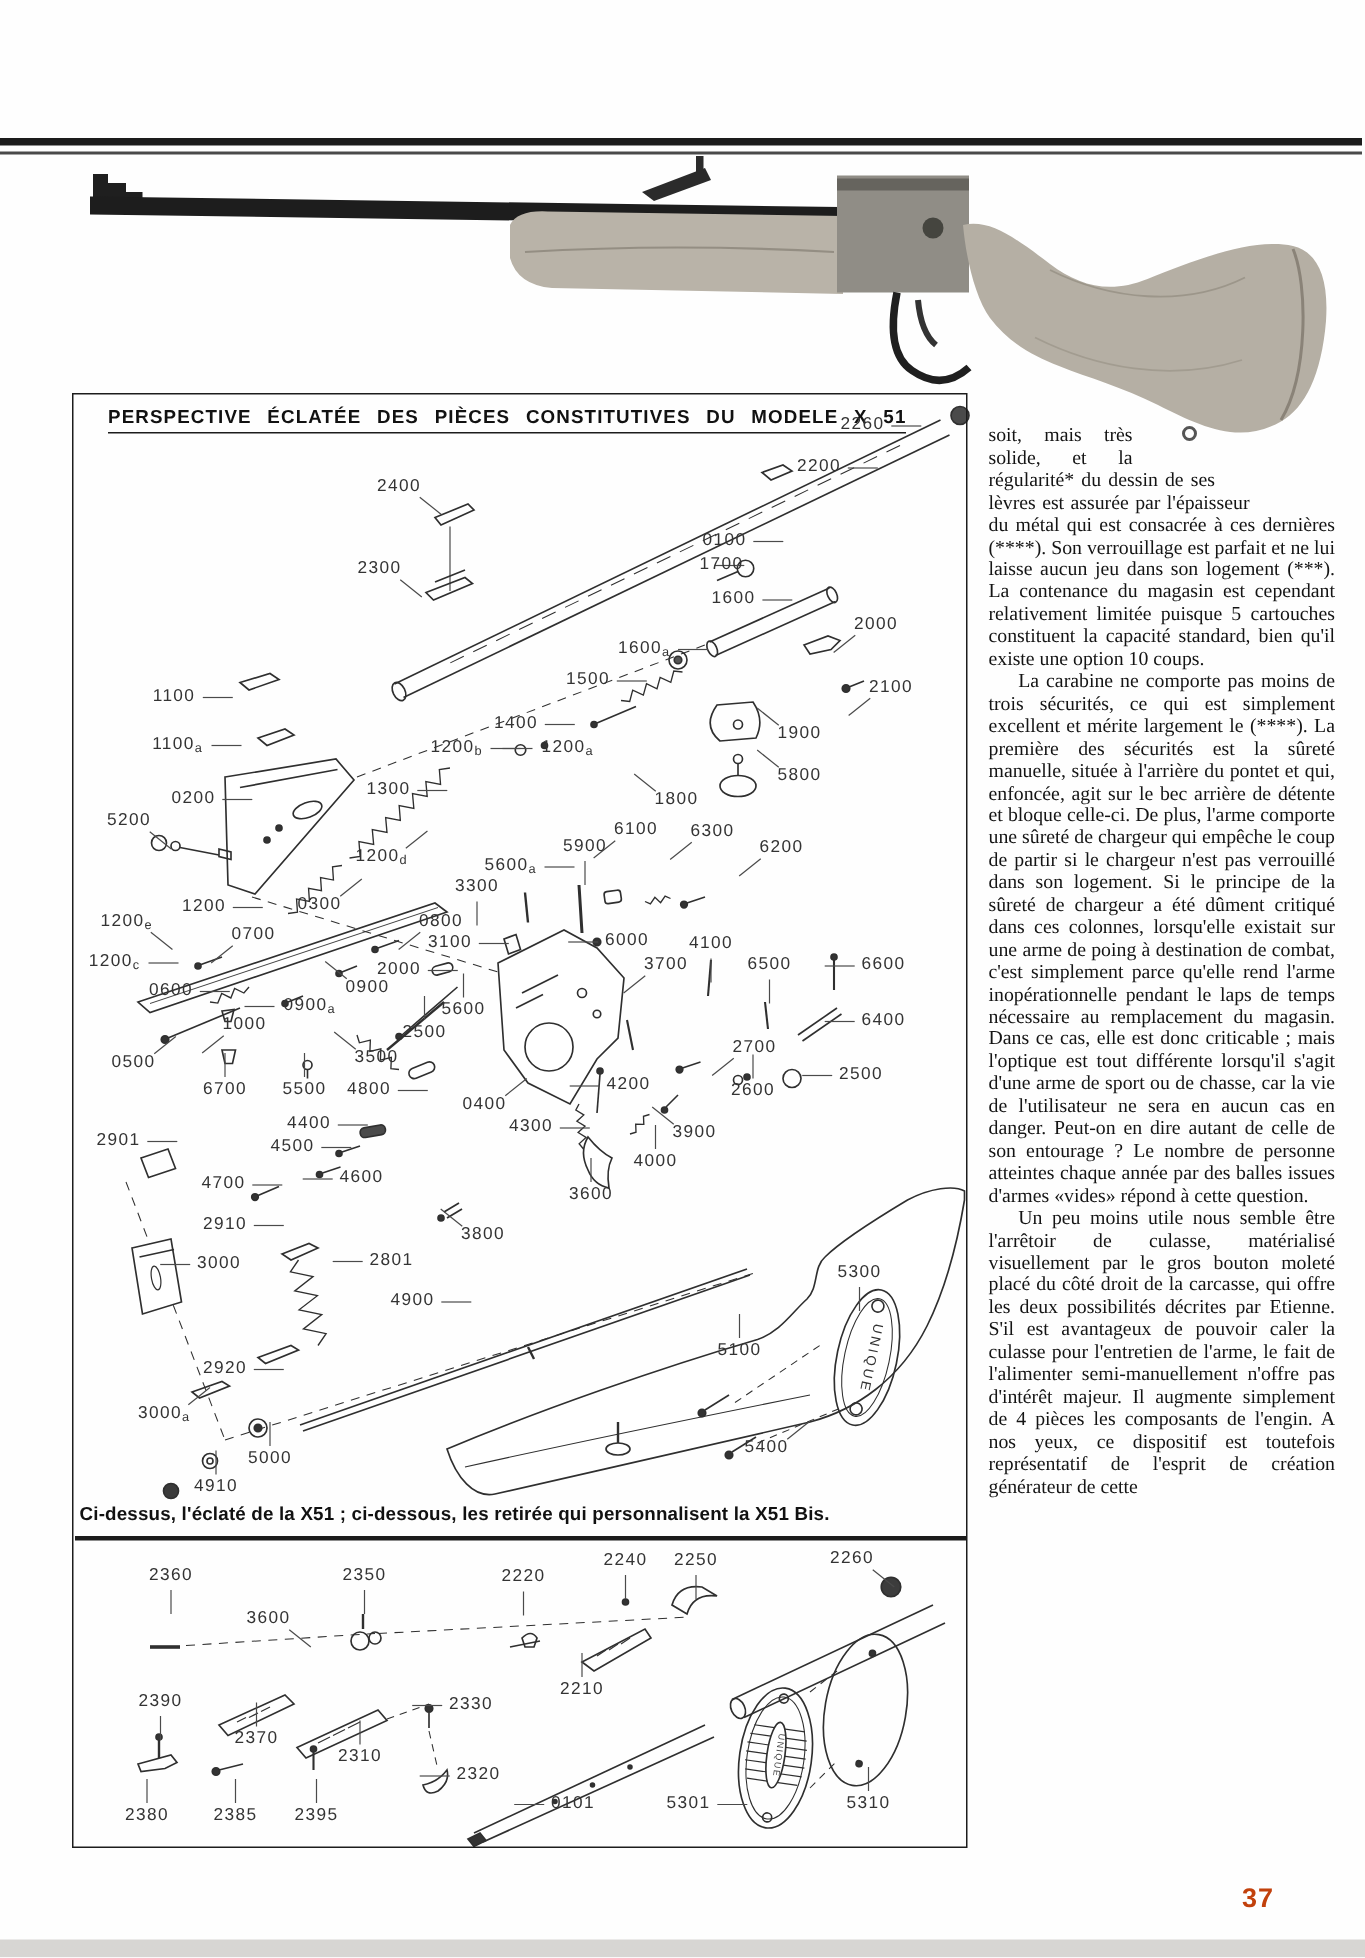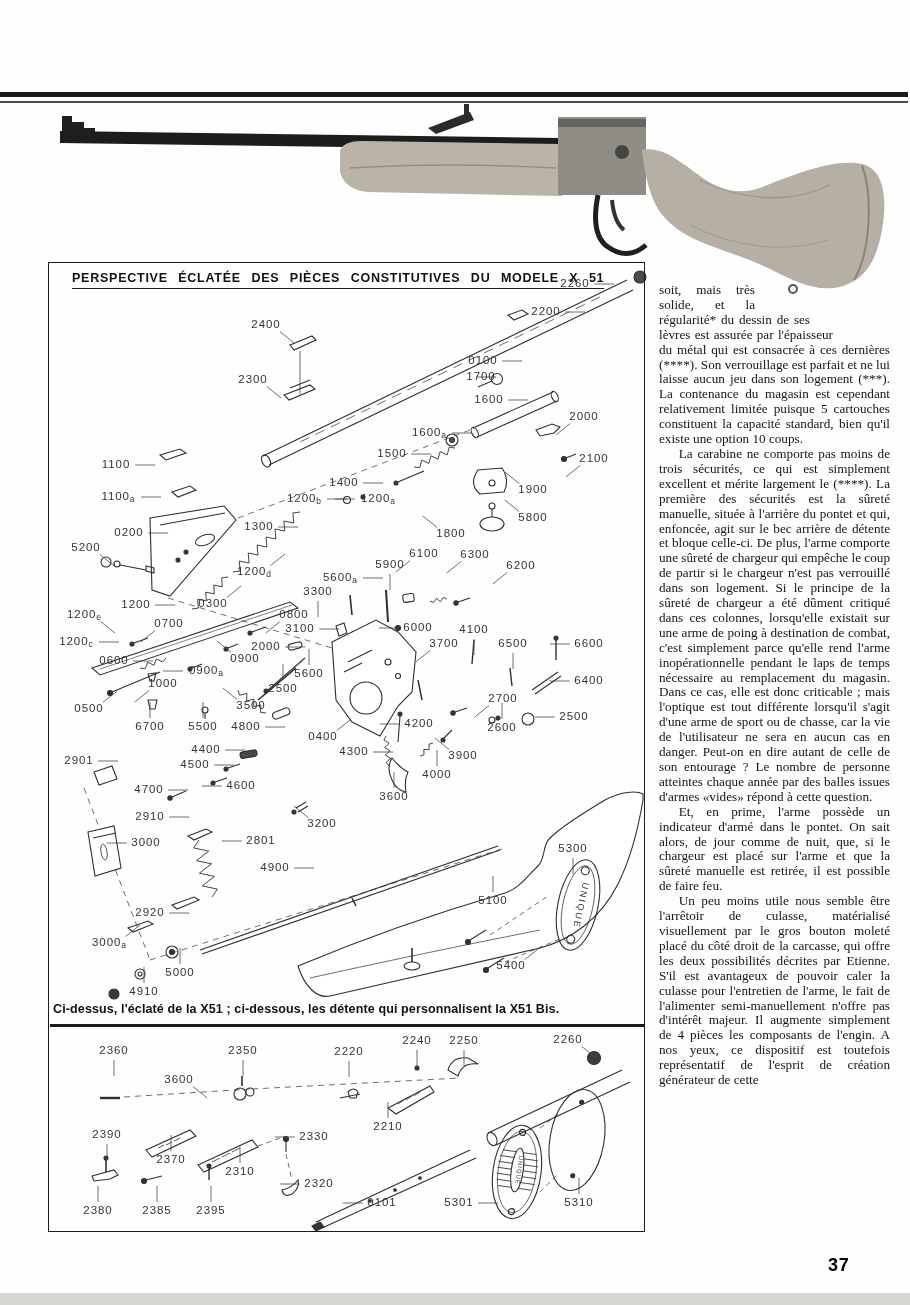--- a/index.html
+++ b/index.html
@@ -24,21 +24,21 @@
           letter-spacing:.08em;white-space:nowrap;line-height:1;}
   .plabel .sfx{font-size:8.5px;vertical-align:-2px;letter-spacing:0;}
   
   .article{position:absolute;left:659px;top:283px;width:231px;font-family:"Liberation Serif",serif;
            font-size:13.2px;line-height:14.9px;text-align:justify;color:#141414;}
   .article p{margin:0;text-indent:1.5em;}
   .article p.first{text-indent:0;}
   .ph1{float:right;clear:right;width:135px;height:15px;}
   .ph2{float:right;clear:right;width:80px;height:15px;}
   .ph3{float:right;clear:right;width:57px;height:15px;}
-  .page-number{position:absolute;left:828px;top:1255px;font-size:18px;font-weight:bold;color:#000000;
+  .page-number{position:absolute;left:828px;top:1255px;font-size:18px;font-weight:bold;color:#c2410c;
                letter-spacing:.04em;}
   .bottom-band{position:absolute;left:0;top:1293px;width:910px;height:12px;background:#d7d6d3;}
 </style>
 </head>
 <body>
 
 <div class="page">
 
   <div class="rule-thick"></div>
   <div class="rule-thin"></div>
@@ -388,21 +388,21 @@
           <line x1="211" y1="1202" x2="211" y2="1186" stroke="#4a4a4a" stroke-width="0.8"></line>
           <line x1="362.8" y1="1203" x2="342.8" y2="1203" stroke="#4a4a4a" stroke-width="0.8"></line>
           <line x1="478.2" y1="1203" x2="498.2" y2="1203" stroke="#4a4a4a" stroke-width="0.8"></line>
           <line x1="579" y1="1194" x2="579" y2="1178" stroke="#4a4a4a" stroke-width="0.8"></line>
         </g>
     </g>
   </svg>
 
   <div class="diagram-box"></div>
   <div class="diagram-title">PERSPECTIVE ÉCLATÉE DES PIÈCES CONSTITUTIVES DU MODELE X 51</div>
-  <div class="diagram-caption">Ci-dessus, l'éclaté de la X51 ; ci-dessous, les détente qui personnalisent la X51 Bis.</div>
+  <div class="diagram-caption">Ci-dessus, l'éclaté de la X51 ; ci-dessous, les retirée qui personnalisent la X51 Bis.</div>
   <div class="rule-internal"></div>
 
   <div id="labels">
       <div class="plabel" style="left: 575px; top: 284px;">2260</div>
       <div class="plabel" style="left: 546px; top: 312px;">2200</div>
       <div class="plabel" style="left: 266px; top: 325px;">2400</div>
       <div class="plabel" style="left: 483px; top: 361px;">0100</div>
       <div class="plabel" style="left: 253px; top: 380px;">2300</div>
       <div class="plabel" style="left: 457px; top: 377px; margin-left: 24px;">1700</div>
       <div class="plabel" style="left: 489px; top: 400px;">1600</div>
@@ -449,21 +449,21 @@
       <div class="plabel" style="left: 150px; top: 727px;">6700</div>
       <div class="plabel" style="left: 203px; top: 727px;">5500</div>
       <div class="plabel" style="left: 246px; top: 727px;">4800</div>
       <div class="plabel" style="left: 323px; top: 737px;">0400</div>
       <div class="plabel" style="left: 206px; top: 750px;">4400</div>
       <div class="plabel" style="left: 195px; top: 765px;">4500</div>
       <div class="plabel" style="left: 241px; top: 786px;">4600</div>
       <div class="plabel" style="left: 149px; top: 790px;">4700</div>
       <div class="plabel" style="left: 79px; top: 761px;">2901</div>
       <div class="plabel" style="left: 150px; top: 817px;">2910</div>
-      <div class="plabel" style="left: 322px; top: 824px;">3200</div>
+      <div class="plabel" style="left: 322px; top: 824px;">3800</div>
       <div class="plabel" style="left: 444px; top: 644px;">3700</div>
       <div class="plabel" style="left: 513px; top: 644px;">6500</div>
       <div class="plabel" style="left: 589px; top: 644px;">6600</div>
       <div class="plabel" style="left: 589px; top: 681px;">6400</div>
       <div class="plabel" style="left: 503px; top: 699px;">2700</div>
       <div class="plabel" style="left: 574px; top: 717px;">2500</div>
       <div class="plabel" style="left: 502px; top: 728px;">2600</div>
       <div class="plabel" style="left: 419px; top: 724px;">4200</div>
       <div class="plabel" style="left: 354px; top: 752px;">4300</div>
       <div class="plabel" style="left: 463px; top: 756px;">3900</div>
@@ -501,19 +501,18 @@
     </div>
 
   <div class="article">
     <p class="first">
       <span class="ph1"></span>
       <span class="ph2"></span>
       <span class="ph3"></span>
       <span>soit, mais très solide, et la régularité* du dessin de ses lèvres est assurée par l'épaisseur du métal qui est consacrée à ces dernières (****). Son verrouillage est parfait et ne lui laisse aucun jeu dans son logement (***). La contenance du magasin est cependant relativement limitée puisque 5 cartouches constituent la capacité standard, bien qu'il existe une option 10 coups.</span>
     </p>
     <p>La carabine ne comporte pas moins de trois sécurités, ce qui est simplement excellent et mérite largement le (****). La première des sécurités est la sûreté manuelle, située à l'arrière du pontet et qui, enfoncée, agit sur le bec arrière de détente et bloque celle-ci. De plus, l'arme comporte une sûreté de chargeur qui empêche le coup de partir si le chargeur n'est pas verrouillé dans son logement. Si le principe de la sûreté de chargeur a été dûment critiqué dans ces colonnes, lorsqu'elle existait sur une arme de poing à destination de combat, c'est simplement parce qu'elle rend l'arme inopérationnelle pendant le laps de temps nécessaire au remplacement du magasin. Dans ce cas, elle est donc criticable ; mais l'optique est tout différente lorsqu'il s'agit d'une arme de sport ou de chasse, car la vie de l'utilisateur ne sera en aucun cas en danger. Peut-on en dire autant de celle de son entourage ? Le nombre de personne atteintes chaque année par des balles issues d'armes «vides» répond à cette question.</p>
-    <p>Et, en prime, l'arme possède un indicateur d'armé dans le pontet. On sait alors, de jour comme de nuit, que, si le chargeur est placé sur l'arme et que la sûreté manuelle est retirée, il est possible de faire feu.</p>
     <p>Un peu moins utile nous semble être l'arrêtoir de culasse, matérialisé visuellement par le gros bouton moleté placé du côté droit de la carcasse, qui offre les deux possibilités décrites par Etienne. S'il est avantageux de pouvoir caler la culasse pour l'entretien de l'arme, le fait de l'alimenter semi-manuellement n'offre pas d'intérêt majeur. Il augmente simplement de 4 pièces les composants de l'engin. A nos yeux, ce dispositif est toutefois représentatif de l'esprit de création générateur de cette</p>
   </div>
 
   <div class="page-number">37</div>
   <div class="bottom-band"></div>
 </div>
 
 </body></html>

